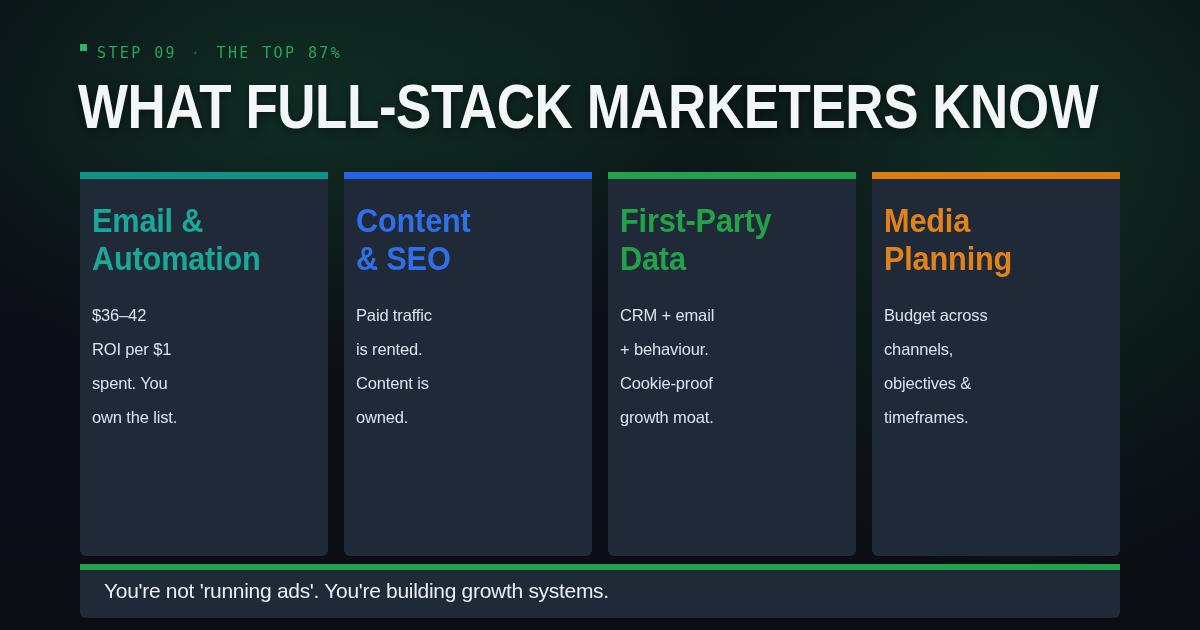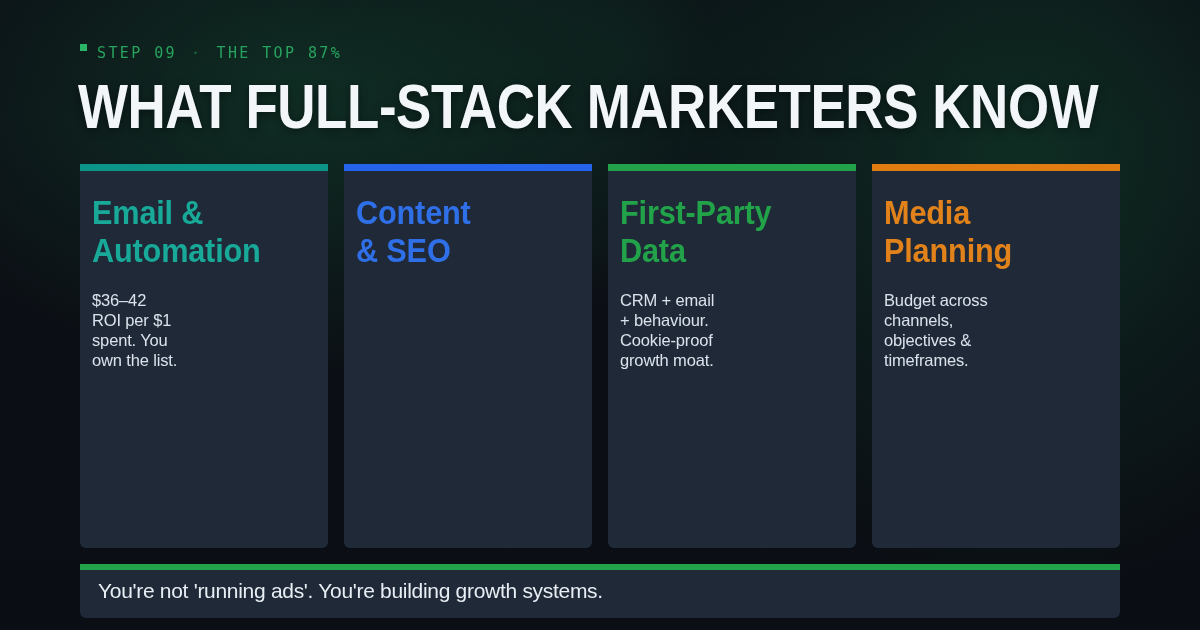--- a/index.html
+++ b/index.html
@@ -74,21 +74,21 @@
     letter-spacing:-0.5px;
     color:#f3f6f9;
     transform:scaleX(0.84);
     transform-origin:left top;
     white-space:nowrap;
     text-shadow:0 2px 10px rgba(0,0,0,0.45);
   }
 
   
   .cards {
-    position:absolute; left:80px; top:164px;
+    position:absolute; left:80px; top:172px;
     width:1040px; height:384px;
     display:flex; gap:16px;
   }
   .card {
     position:relative;
     flex:1 1 0;
     background:#1f2937;
     border-radius:0 0 6px 6px;
     padding:30px 14px 0 12px;
     display:flex; flex-direction:column;
@@ -105,34 +105,34 @@
     line-height:38px;
     letter-spacing:-0.2px;
     transform:scaleX(0.93);
     transform-origin:left top;
     white-space:pre-line;
     margin-bottom:20px;
   }
   .card-body {
     font-family:"Liberation Sans", sans-serif;
     font-size:16.5px;
-    line-height:20px;
+    line-height:34px;
     color:#dbe2ec;
     white-space:pre-line;
     letter-spacing:-0.15px;
   }
 
   
   .footer {
     position:absolute; left:80px; top:564px;
     width:1040px; height:54px;
     background:#1f2937;
     border-radius:0 0 6px 6px;
     display:flex; align-items:center;
-    padding-left:18px;
+    padding-left:24px;
     overflow:hidden;
   }
   .footer-accent {
     position:absolute; left:0; top:0;
     width:100%; height:6px;
     background:#22a34a;
   }
   .footer-text {
     font-family:"Liberation Sans", sans-serif;
     font-size:21px;
@@ -168,20 +168,24 @@
       <div class="card-body">$36–42
 ROI per $1
 spent. You
 own the list.</div>
     </div>
 
     <div class="card">
       <div class="card-accent" style="background: rgb(37, 99, 235);"></div>
       <div class="card-title" style="color: rgb(47, 111, 232);">Content
 &amp; SEO</div>
+      <div class="card-body">Paid traffic
+is rented.
+Content is
+owned.</div>
     </div>
 
 
     <div class="card">
       <div class="card-accent" style="background: rgb(34, 163, 74);"></div>
       <div class="card-title" style="color: rgb(34, 163, 74);">First-Party
 Data</div>
       <div class="card-body">CRM + email
 + behaviour.
 Cookie-proof

